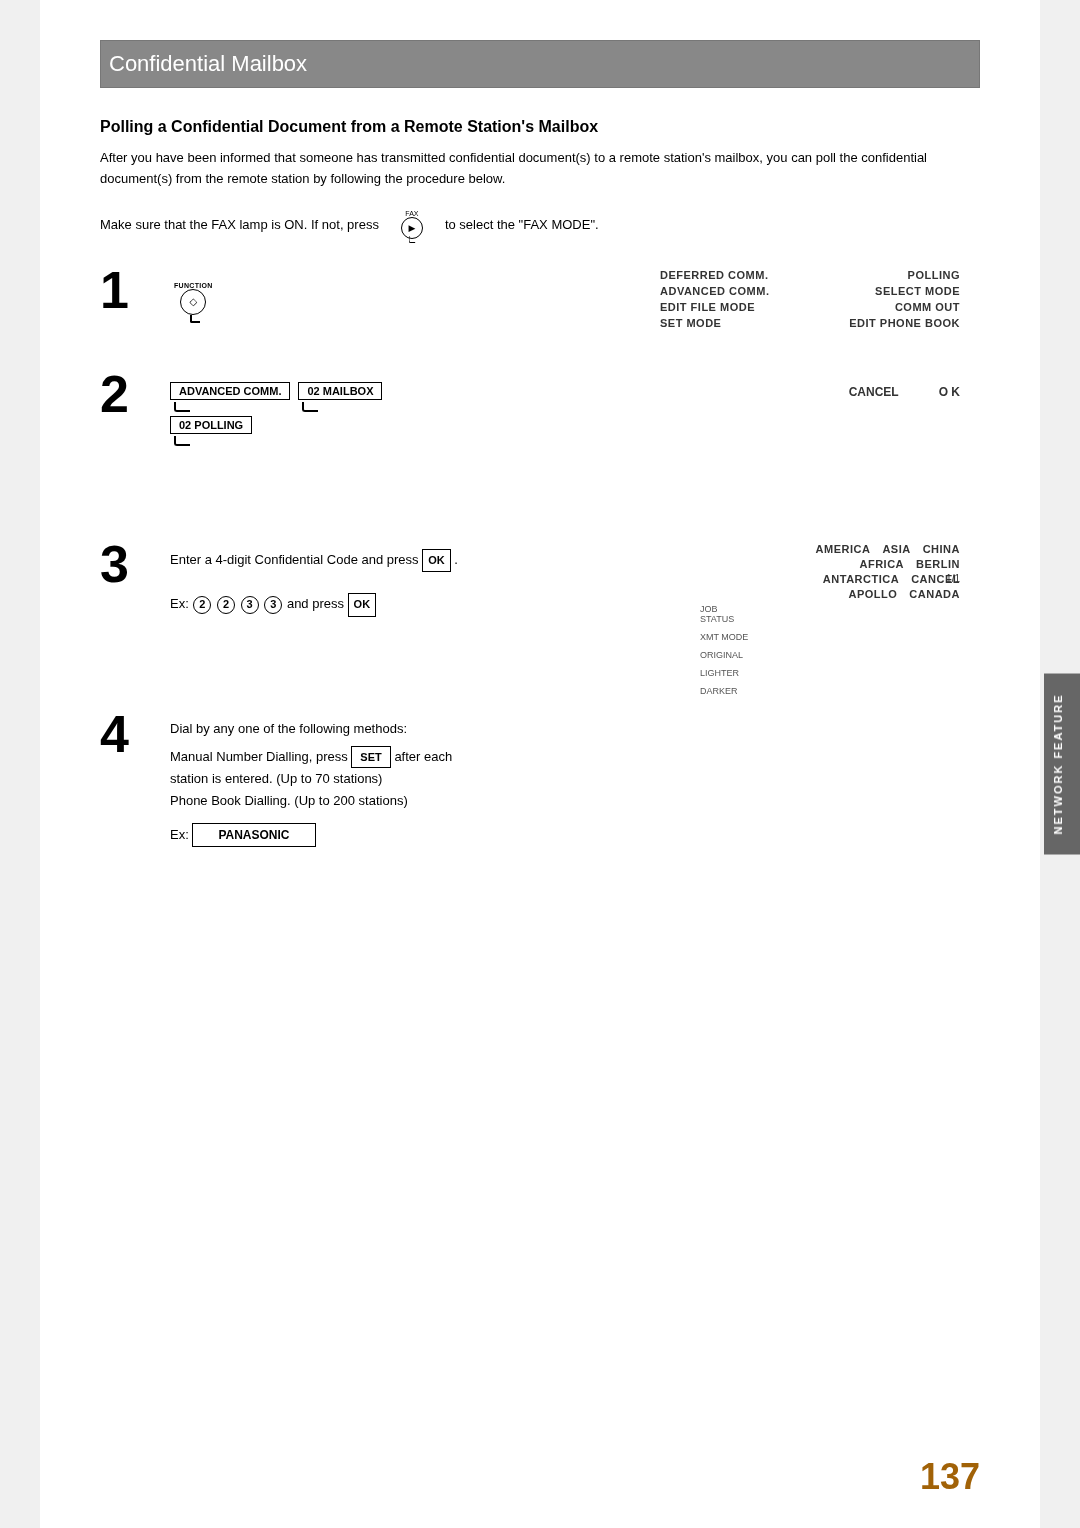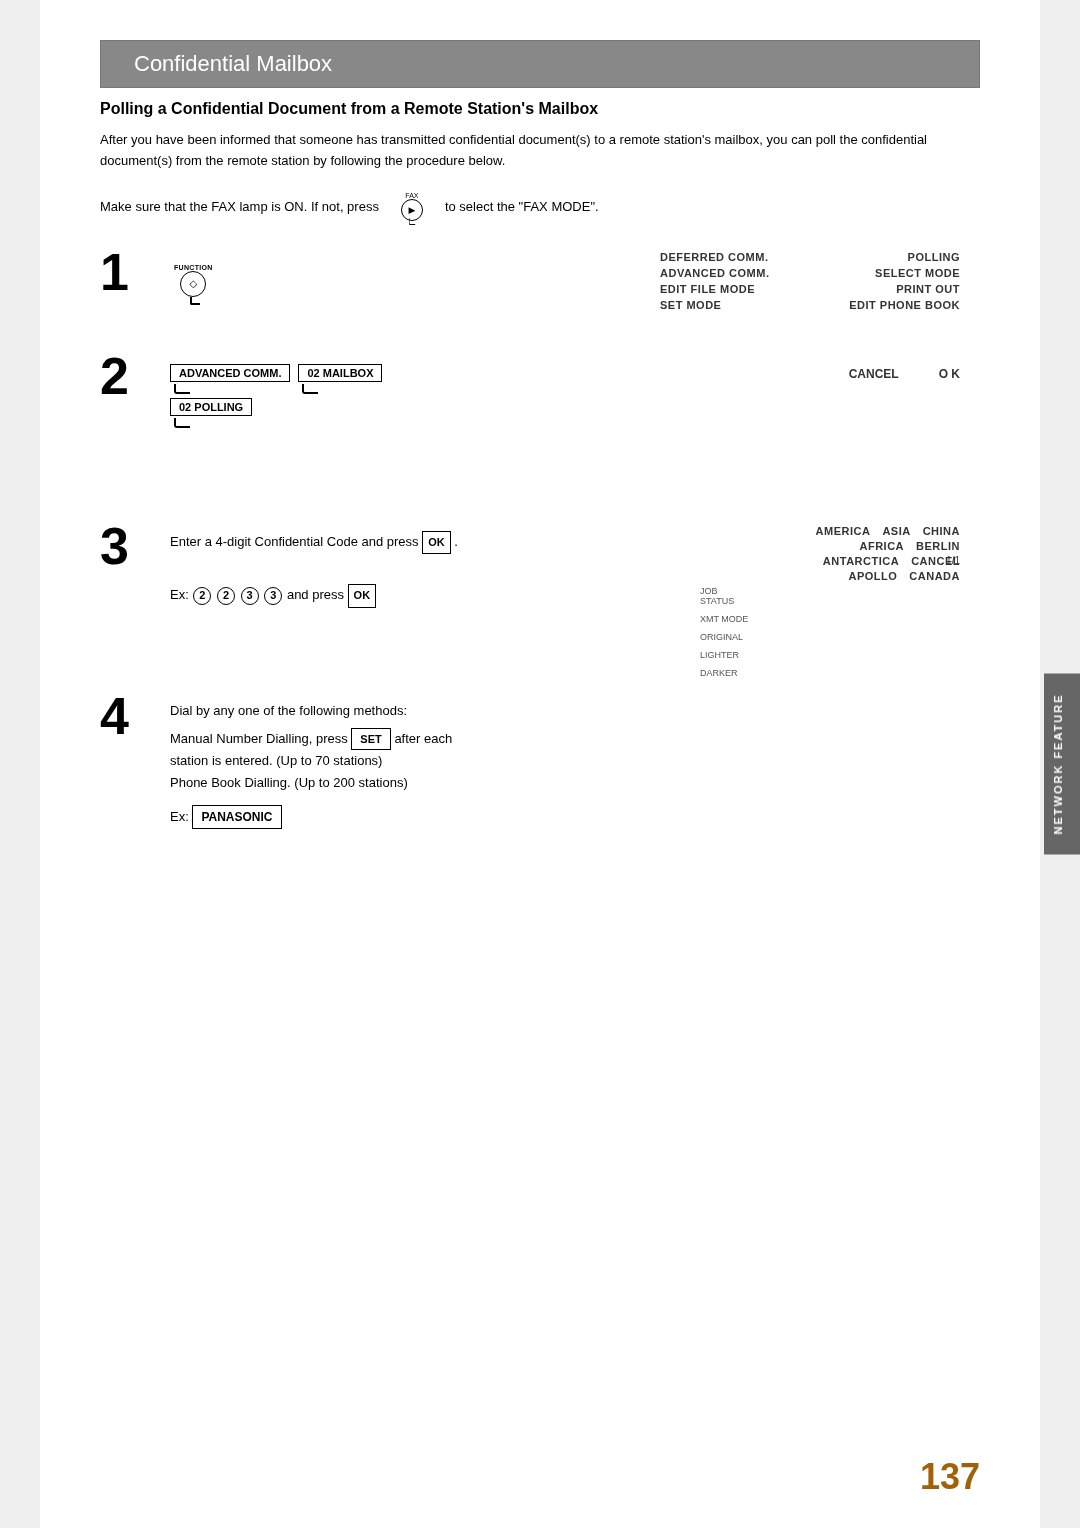--- a/index.html
+++ b/index.html
@@ -33,24 +33,24 @@
       padding: 20px 8px;
       font-size: 11px;
       font-weight: bold;
       letter-spacing: 2px;
       text-align: center;
     }
     
     .title-bar {
       background: #888;
       color: white;
-      padding: 10px 33px;
+      padding: 10px 8px;
       font-size: 22px;
       font-weight: normal;
-      margin-bottom: 12px;
+      margin-bottom: 30px;
       border: 1px solid #777;
     }
     
     .section-heading {
       font-size: 16px;
       font-weight: bold;
       margin-bottom: 12px;
       color: #000;
     }
     
@@ -290,21 +290,21 @@
     .inline-set {
       display: inline-block;
       border: 1.5px solid #000;
       padding: 1px 8px;
       font-size: 11px;
       font-weight: bold;
     }
     .inline-panasonic {
       display: inline-block;
       border: 1.5px solid #000;
-      padding: 1px 8px;
+      padding: 1px 25px;
       font-size: 12px;
       font-weight: bold;
       background: #fff;
     }
   </style>
 </head>
 <body>
 
 <div class="side-tab">NETWORK FEATURE</div>
 
@@ -339,21 +339,21 @@
       <div class="menu-row">
         <span class="menu-item">DEFERRED COMM.</span>
         <span class="menu-item">POLLING</span>
       </div>
       <div class="menu-row">
         <span class="menu-item">ADVANCED COMM.</span>
         <span class="menu-item">SELECT MODE</span>
       </div>
       <div class="menu-row">
         <span class="menu-item">EDIT FILE MODE</span>
-        <span class="menu-item">PRINT OUT</span>
+        <span class="menu-item">COMM OUT</span>
       </div>
       <div class="menu-row">
         <span class="menu-item">SET MODE</span>
         <span class="menu-item">EDIT PHONE BOOK</span>
       </div>
     </div>
   </div>
 
   <div class="step-container" style="margin-bottom:50px; min-height:120px;">
     <div class="step-number">2</div>
@@ -385,21 +385,21 @@
   </div>
 
   <div class="step-container" style="margin-bottom:40px; min-height:130px;">
     <div class="step-number">3</div>
     <div class="step-content step3-content">
       <div>
         <span>Enter a 4-digit Confidential Code and press</span>
         <span class="inline-ok">OK</span>
         <span> .</span>
       </div>
-      <div style="margin-top:29px;">
+      <div style="margin-top:20px;">
         <span>Ex: </span>
         <span class="circle-num">2</span>
         <span class="circle-num">2</span>
         <span class="circle-num">3</span>
         <span class="circle-num">3</span>
         <span> and press </span>
         <span class="inline-ok">OK</span>
       </div>
     </div>
 

